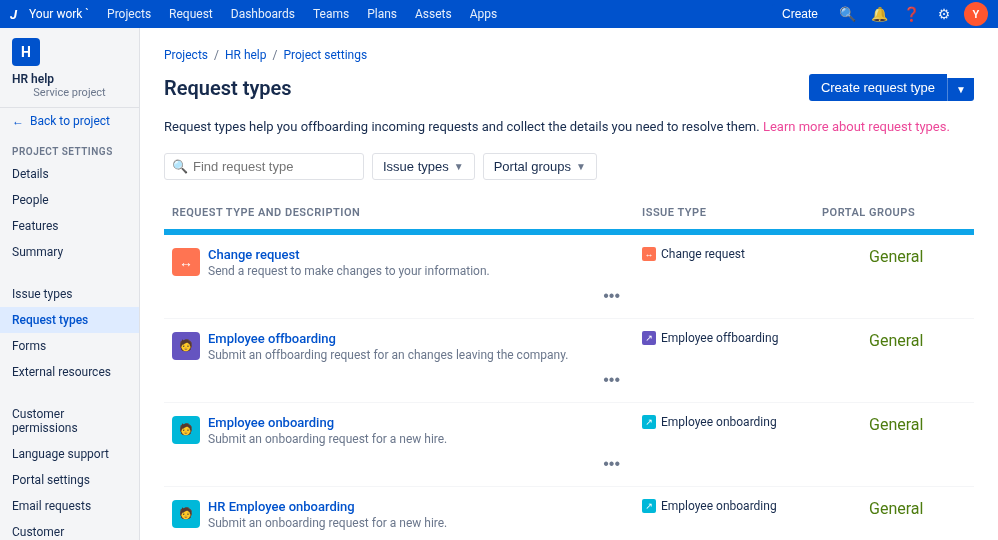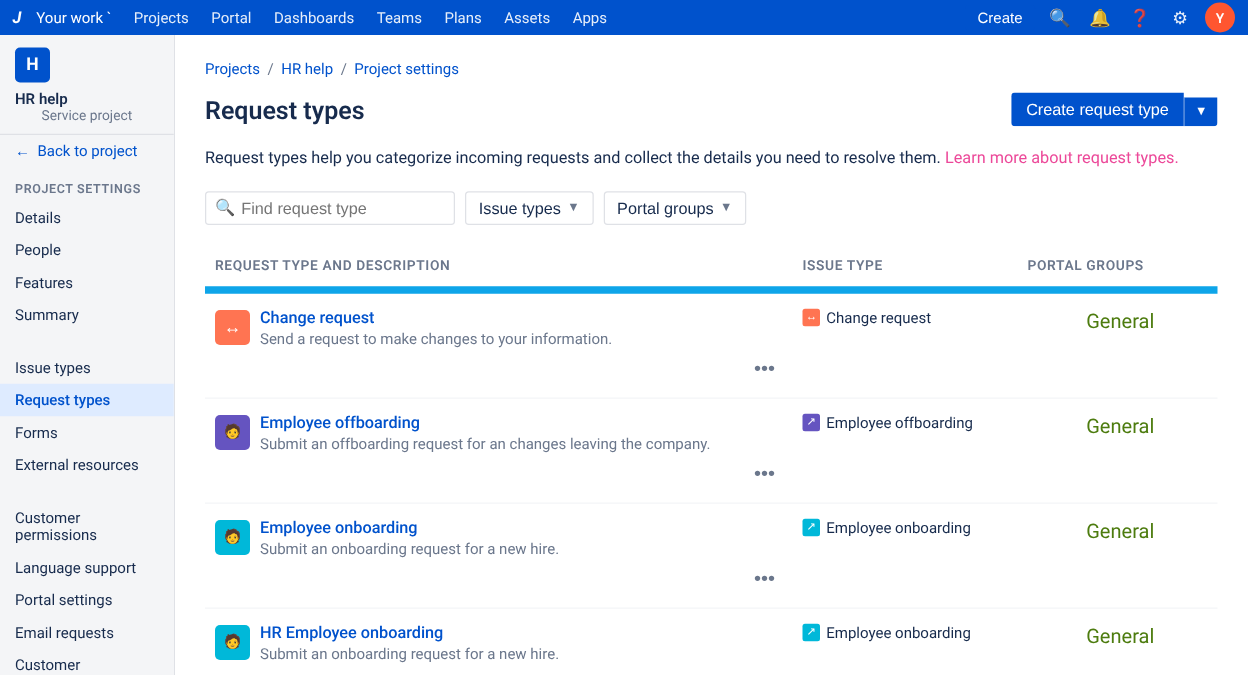--- a/index.html
+++ b/index.html
@@ -375,21 +375,21 @@
     }
   </style>
 </head>
 <body>
 
 <div class="topbar">
   <span class="topbar-logo">J</span>
   <span class="topbar-work">Your work `</span>
   <div class="topbar-nav">
     <span class="topbar-nav-item">Projects</span>
-    <span class="topbar-nav-item">Portal</span>
+    <span class="topbar-nav-item">Request</span>
     <span class="topbar-nav-item">Dashboards</span>
     <span class="topbar-nav-item">Teams</span>
     <span class="topbar-nav-item">Plans</span>
     <span class="topbar-nav-item">Assets</span>
     <span class="topbar-nav-item">Apps</span>
   </div>
   <div class="topbar-right">
     <button class="create-btn-main" style="border-radius:3px; font-size:12px; padding:3px 10px;">Create</button>
     <div class="topbar-icon-btn">🔍</div>
     <div class="topbar-icon-btn">🔔</div>
@@ -474,21 +474,21 @@
 
   <div class="page-header">
     <h1 class="page-title">Request types</h1>
     <div class="create-btn">
       <button class="create-btn-main">Create request type</button>
       <button class="create-btn-caret">▼</button>
     </div>
   </div>
 
   <p class="page-description">
-    <span>Request types help you categorize incoming requests and collect the details you need to resolve them.</span>
+    <span>Request types help you offboarding incoming requests and collect the details you need to resolve them.</span>
     <a>Learn more about request types.</a>
   </p>
 
   <div class="filter-row">
     <div class="search-box">
       <span class="search-box-icon">🔍</span>
       <input class="search-input" type="text" placeholder="Find request type" style="">
     </div>
     <button class="filter-btn">
       <span>Issue types</span>

